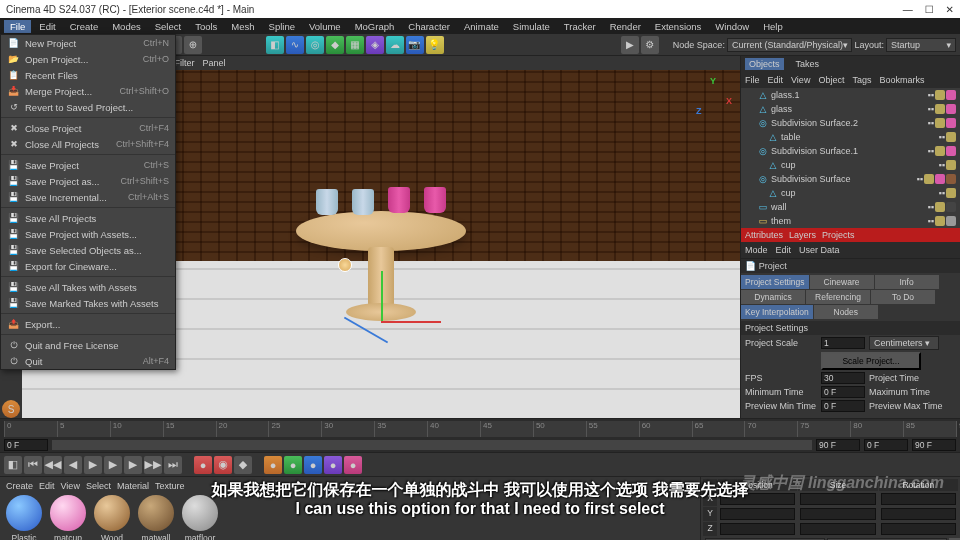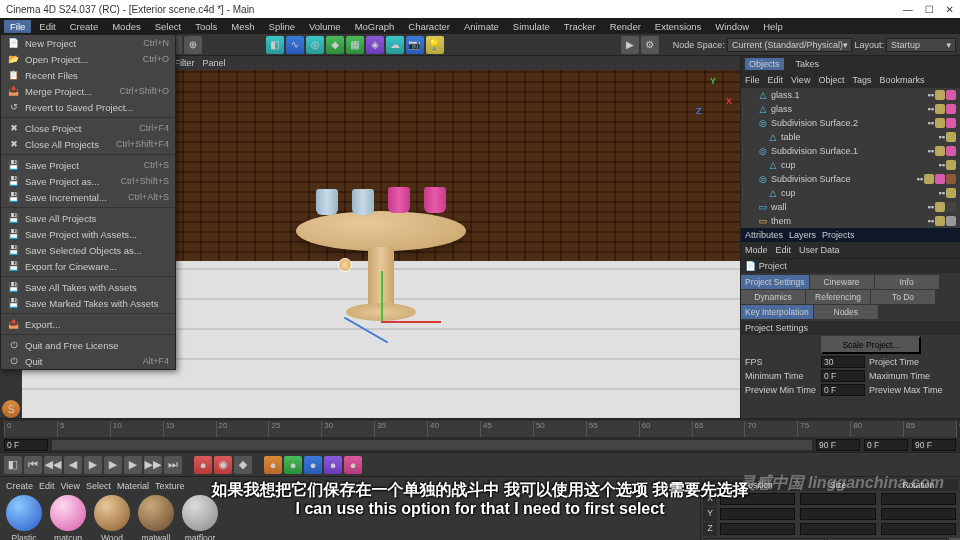--- a/index.html
+++ b/index.html
@@ -56,21 +56,21 @@
 .panel-tabs .tab { padding: 1px 4px; }
 .panel-tabs .tab.active { background: #4a6b9c; }
 .obj-list { flex: 0 0 140px; background: #3a3a3a; overflow: hidden; }
 .obj-row { display: flex; align-items: center; height: 14px; padding: 0 4px; font-size: 9px; gap: 3px; }
 .obj-row .indent { display: inline-block; }
 .obj-row .obj-icon { width: 10px; height: 10px; display: inline-flex; align-items: center; justify-content: center; }
 .obj-row .obj-name { flex: 1; color: #ccc; }
 .obj-row .obj-tags { display: flex; gap: 1px; }
 .obj-row .tag { width: 10px; height: 10px; border-radius: 2px; }
 .attr-panel { flex: 1; background: #353535; border-top: 1px solid #222; }
-.attr-tabs { height: 14px; background: #0f172a; display: flex; font-size: 9px; padding: 0 4px; gap: 6px; align-items: center; }
+.attr-tabs { height: 14px; background: #b91c1c; display: flex; font-size: 9px; padding: 0 4px; gap: 6px; align-items: center; }
 .attr-title { font-size: 9px; padding: 2px 4px; background: #2b2b2b; }
 .attr-btns { display: flex; flex-wrap: wrap; gap: 1px; margin: 2px 0; }
 .attr-btn { background: #555; font-size: 8.5px; padding: 2px 4px; min-width: 64px; text-align: center; }
 .attr-btn.blue { background: #4a6b9c; }
 .attr-row { display: flex; align-items: center; font-size: 9px; padding: 1px 4px; gap: 4px; }
 .attr-row label { width: 72px; }
 .attr-input { background: #222; border: 1px solid #111; width: 44px; height: 12px; font-size: 8.5px; padding: 0 2px; color: #ccc; }
 .timeline { height: 20px; background: #2b2b2b; display: flex; align-items: center; position: relative; border-top: 1px solid #222; }
 .timeline-ruler { flex: 1; height: 16px; background: #3a3a3a; position: relative; margin: 0 4px; }
 .timeline-ruler .tick { position: absolute; top: 0; height: 100%; border-left: 1px solid #555; font-size: 8px; padding-left: 2px; color: #888; }
@@ -314,20 +314,25 @@
           <div class="attr-btn ">Info</div>
           <div class="attr-btn ">Dynamics</div>
           <div class="attr-btn ">Referencing</div>
           <div class="attr-btn ">To Do</div>
           <div class="attr-btn blue">Key Interpolation</div>
           <div class="attr-btn ">Nodes</div>
         </div>
       <div class="attr-title">Project Settings</div>
       <div id="attr-rows">
           <div class="attr-row">
+            <label>Project Scale</label>
+            <input class="attr-input" value="1" style="">
+            <span class="dropdown" style="min-width:70px">Centimeters ▾</span>
+          </div>
+          <div class="attr-row">
             <label></label>
             <button class="attr-btn" style="min-width:100px">Scale Project...</button>
           </div>
           <div class="attr-row">
             <label>FPS</label>
             <input class="attr-input" value="30" style="">
             <label style="width:80px">Project Time</label>
           </div>
           <div class="attr-row">
             <label>Minimum Time</label>

